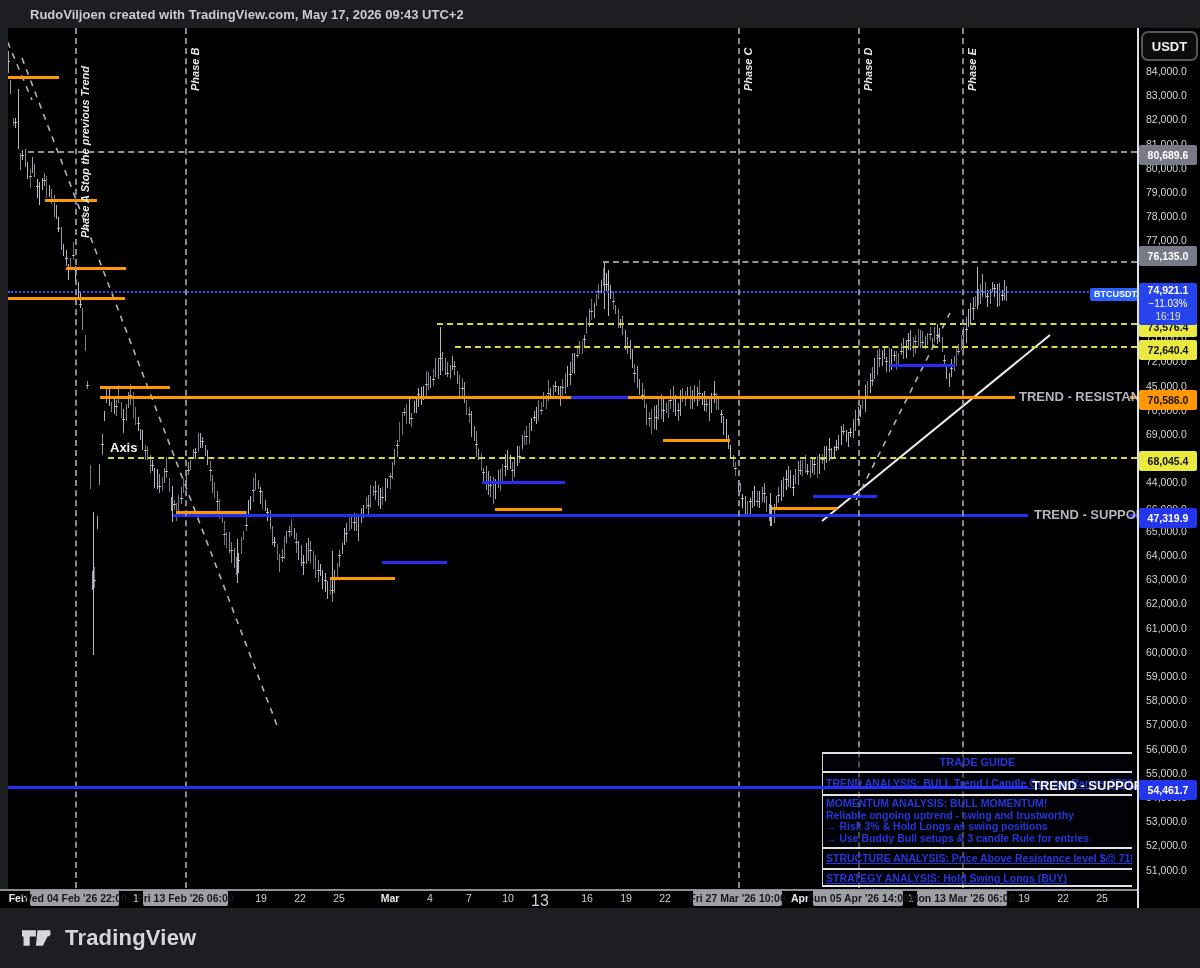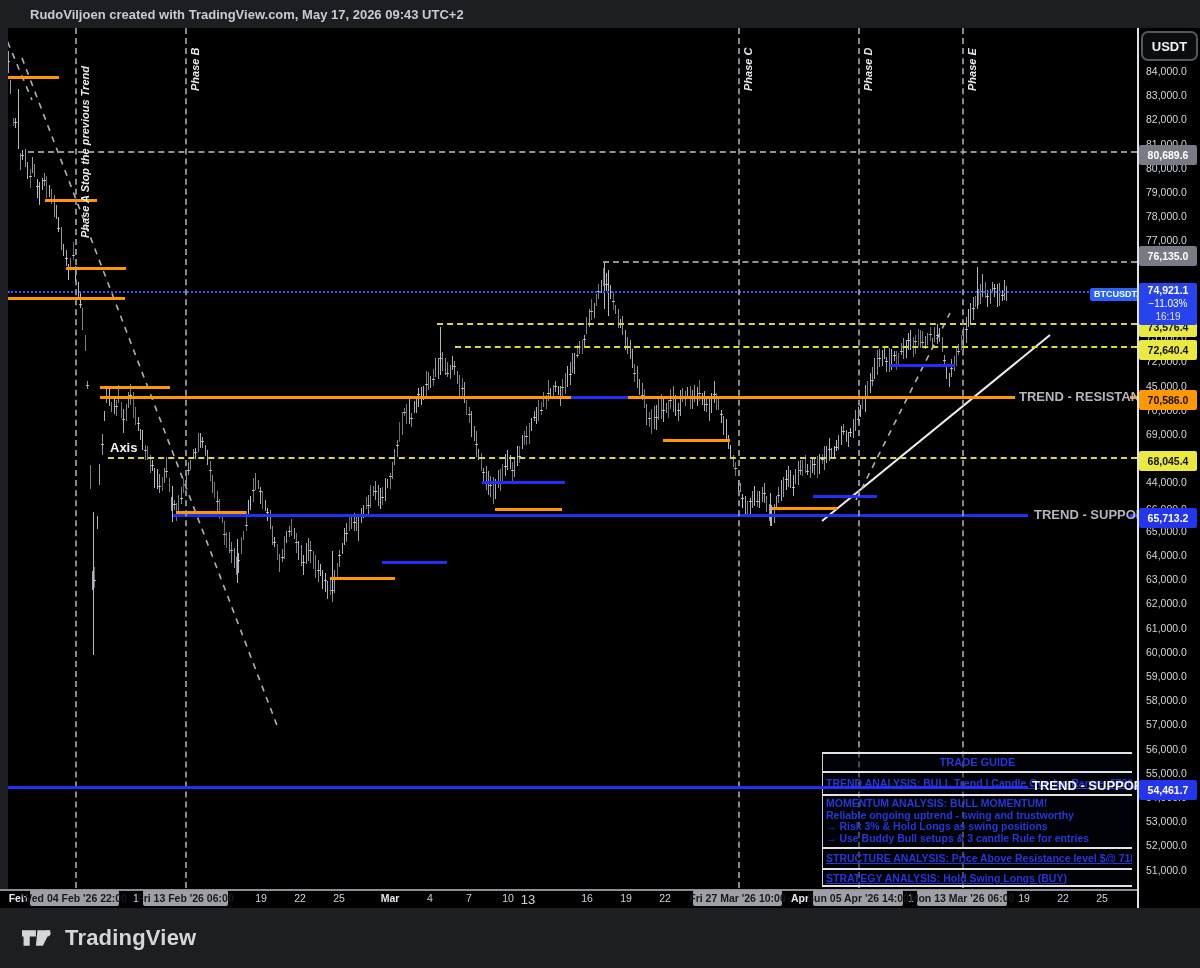--- a/index.html
+++ b/index.html
@@ -753,21 +753,21 @@
   <div id="tmarks">
       <div style="left: 18px; top: 892px; transform: translateX(-50%); font-size: 10.5px; color: rgb(228, 230, 234); font-weight: 700; z-index: 14; position: absolute;">Feb</div>
       <div style="left: 136px; top: 892px; transform: translateX(-50%); font-size: 10.5px; color: rgb(207, 209, 213); font-weight: 400; z-index: 14; position: absolute;">1</div>
       <div style="left: 261px; top: 892px; transform: translateX(-50%); font-size: 10.5px; color: rgb(207, 209, 213); font-weight: 400; z-index: 14; position: absolute;">19</div>
       <div style="left: 300px; top: 892px; transform: translateX(-50%); font-size: 10.5px; color: rgb(207, 209, 213); font-weight: 400; z-index: 14; position: absolute;">22</div>
       <div style="left: 339px; top: 892px; transform: translateX(-50%); font-size: 10.5px; color: rgb(207, 209, 213); font-weight: 400; z-index: 14; position: absolute;">25</div>
       <div style="left: 390px; top: 892px; transform: translateX(-50%); font-size: 10.5px; color: rgb(228, 230, 234); font-weight: 700; z-index: 14; position: absolute;">Mar</div>
       <div style="left: 430px; top: 892px; transform: translateX(-50%); font-size: 10.5px; color: rgb(207, 209, 213); font-weight: 400; z-index: 14; position: absolute;">4</div>
       <div style="left: 469px; top: 892px; transform: translateX(-50%); font-size: 10.5px; color: rgb(207, 209, 213); font-weight: 400; z-index: 14; position: absolute;">7</div>
       <div style="left: 508px; top: 892px; transform: translateX(-50%); font-size: 10.5px; color: rgb(207, 209, 213); font-weight: 400; z-index: 14; position: absolute;">10</div>
-      <div style="left: 528px; top: 892px; transform: translateX(-50%); font-size: 13px; color: rgb(207, 209, 213); font-weight: 400; z-index: 14; position: absolute;">13</div>
+      <div style="left: 540px; top: 892px; transform: translateX(-50%); font-size: 16px; color: rgb(207, 209, 213); font-weight: 400; z-index: 14; position: absolute;">13</div>
       <div style="left: 587px; top: 892px; transform: translateX(-50%); font-size: 10.5px; color: rgb(207, 209, 213); font-weight: 400; z-index: 14; position: absolute;">16</div>
       <div style="left: 626px; top: 892px; transform: translateX(-50%); font-size: 10.5px; color: rgb(207, 209, 213); font-weight: 400; z-index: 14; position: absolute;">19</div>
       <div style="left: 665px; top: 892px; transform: translateX(-50%); font-size: 10.5px; color: rgb(207, 209, 213); font-weight: 400; z-index: 14; position: absolute;">22</div>
       <div style="left: 800px; top: 892px; transform: translateX(-50%); font-size: 10.5px; color: rgb(228, 230, 234); font-weight: 700; z-index: 14; position: absolute;">Apr</div>
       <div style="left: 911px; top: 892px; transform: translateX(-50%); font-size: 10.5px; color: rgb(207, 209, 213); font-weight: 400; z-index: 14; position: absolute;">1</div>
       <div style="left: 1024px; top: 892px; transform: translateX(-50%); font-size: 10.5px; color: rgb(207, 209, 213); font-weight: 400; z-index: 14; position: absolute;">19</div>
       <div style="left: 1063px; top: 892px; transform: translateX(-50%); font-size: 10.5px; color: rgb(207, 209, 213); font-weight: 400; z-index: 14; position: absolute;">22</div>
       <div style="left: 1102px; top: 892px; transform: translateX(-50%); font-size: 10.5px; color: rgb(207, 209, 213); font-weight: 400; z-index: 14; position: absolute;">25</div>
       <div class="tbadge" style="left: 30px; top: 890px; width: 89px; position: absolute;">Wed 04 Feb '26  22:00</div>
       <div class="tbadge" style="left: 143px; top: 890px; width: 85px; position: absolute;">Fri 13 Feb '26  06:00</div>
@@ -787,15 +787,15 @@
       </span>
       <span class="brand">TradingView</span>
     </div>
   </div>
 <div class="pbadge pb-gray" style="left: 1139px; top: 145px; position: absolute;">80,689.6</div>
     <div class="pbadge pb-gray" style="left: 1139px; top: 246px; position: absolute;">76,135.0</div>
     <div class="pbadge pb-yellow" style="left: 1139px; top: 317px; position: absolute;">73,576.4</div>
     <div class="pbadge pb-yellow" style="left: 1139px; top: 340px; position: absolute;">72,640.4</div>
     <div class="pbadge pb-orange" style="left: 1139px; top: 390px; position: absolute;">70,586.0</div>
     <div class="pbadge pb-yellow" style="left: 1139px; top: 451px; position: absolute;">68,045.4</div>
-    <div class="pbadge pb-blue" style="left: 1139px; top: 508px; position: absolute;">65,713.2</div>
+    <div class="pbadge pb-blue" style="left: 1139px; top: 508px; position: absolute;">47,319.9</div>
     <div class="pbadge pb-blue" style="left: 1139px; top: 780px; position: absolute;">54,461.7</div>
   </div>
 
 </body></html>

